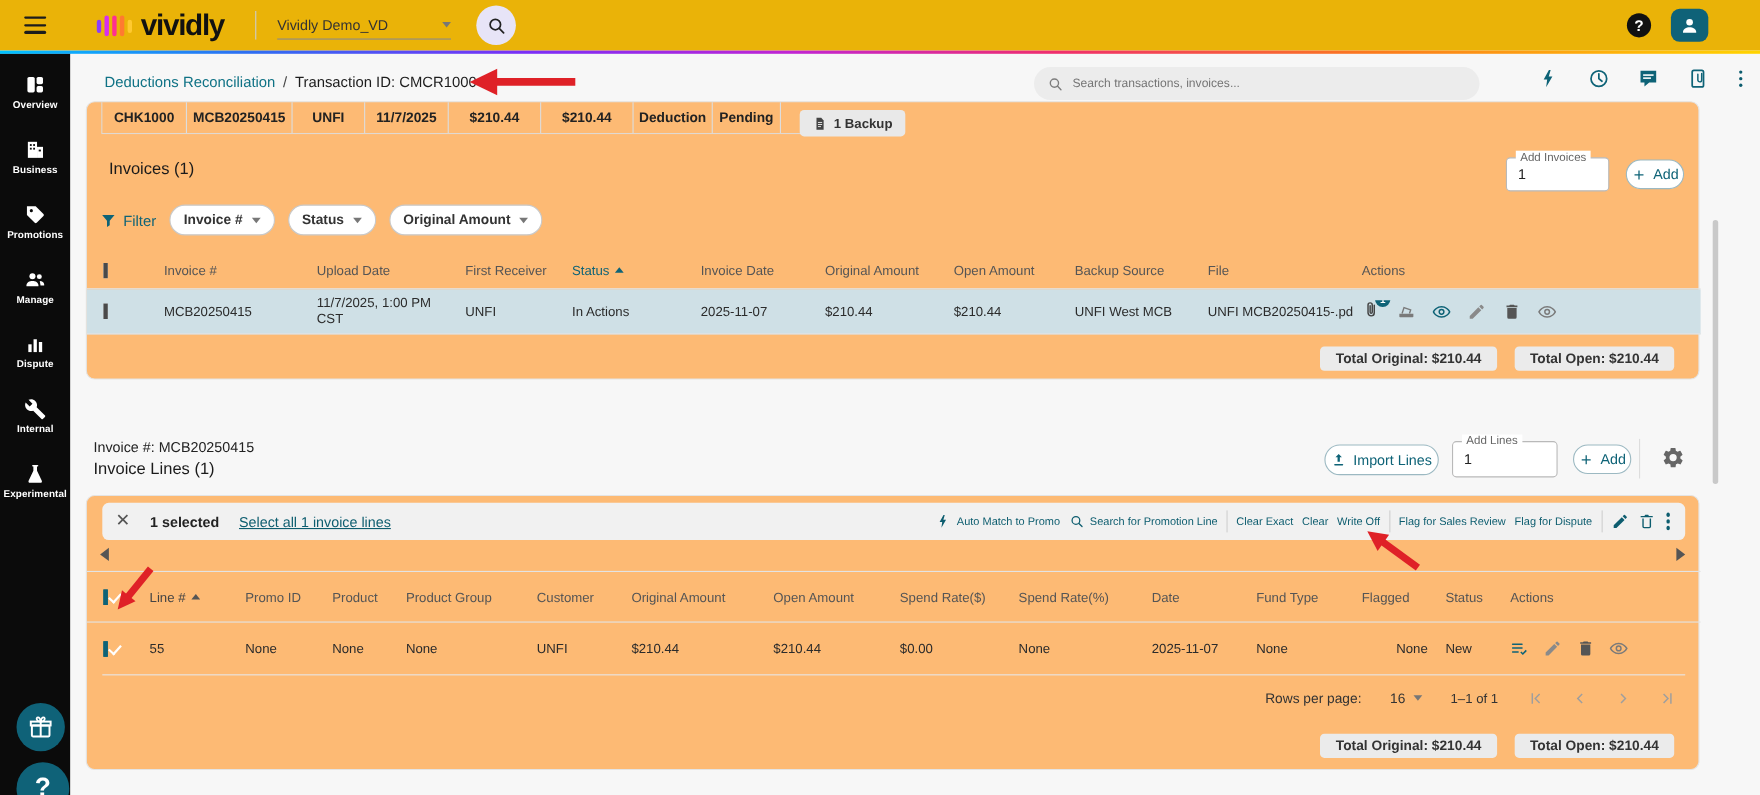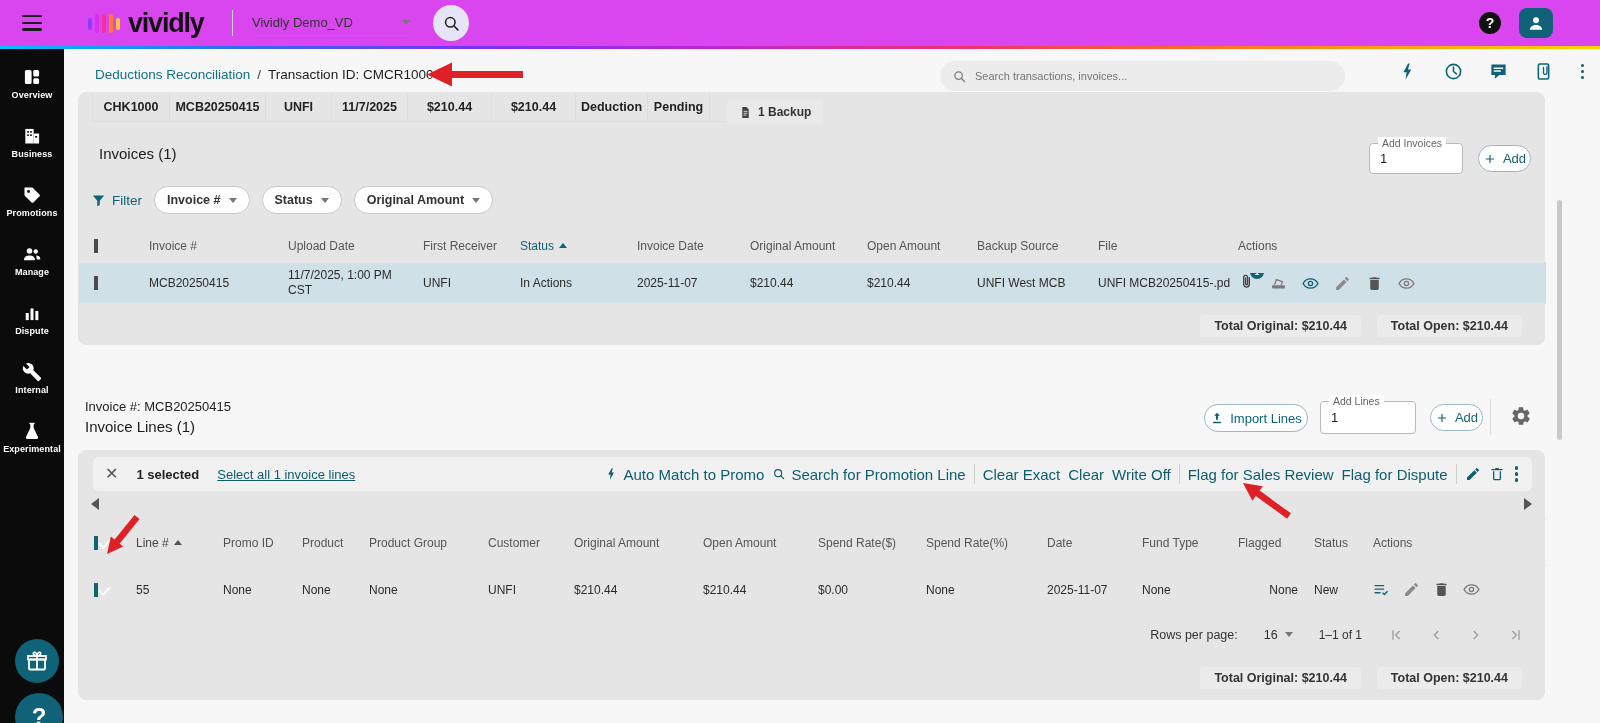--- a/index.html
+++ b/index.html
@@ -1,21 +1,21 @@
 <!DOCTYPE html>
 <html><head>
 <meta charset="utf-8">
 <style>
   * { margin:0; padding:0; box-sizing:border-box; }
   html,body { width:1600px; height:723px; overflow:hidden; background:#fff;
     font-family:"Liberation Sans", sans-serif; color:#2b2b2b; }
   .app { position:relative; width:1600px; height:723px; }
 
   
-  .topnav { position:absolute; left:0; top:0; width:1600px; height:46px; background:#d946ef; }
+  .topnav { position:absolute; left:0; top:0; width:1600px; height:46px; background:#eab308; }
   .hamburger { position:absolute; left:22px; top:15px; width:20px; height:16px; cursor:pointer; }
   .hamburger span { display:block; height:2.4px; background:#1c1c1c; border-radius:2px; margin-bottom:4.2px; }
   .logo { position:absolute; left:88px; top:8px; display:flex; align-items:center; gap:8px; }
   .logo-bars { display:flex; align-items:center; gap:3px; height:26px; }
   .logo-bars i { display:block; width:4px; border-radius:3px; }
   .logo-text { font-size:27px; font-weight:800; letter-spacing:-1.2px; color:#111; }
   .nav-divider { position:absolute; left:232px; top:10px; width:1px; height:26px; background:#ccc; }
   .workspace { position:absolute; left:252px; top:10px; width:158px; height:26px;
     border-bottom:1px solid #8a8a8a; display:flex; align-items:center; justify-content:space-between;
     font-size:13px; color:#333; cursor:pointer; }
@@ -51,21 +51,21 @@
   .crumb-sep { color:#444; }
   .crumb-current { color:#1d1d1d; }
   .topsearch { position:absolute; left:876px; top:2px; width:405px; height:30px; background:#ececec;
     border-radius:16px; display:flex; align-items:center; padding:0 12px; gap:8px; color:#7d7d7d; }
   .topsearch input { border:none; outline:none; background:transparent; font-size:11px; color:#555; width:340px;
     font-family:"Liberation Sans",sans-serif; }
   .crumb-icons { position:absolute; right:14px; top:3px; display:flex; align-items:center; gap:26px; color:#0e6377; }
   .crumb-icons svg { width:19px; height:19px; cursor:pointer; }
 
   
-  .card { position:absolute; left:14px; width:1467px; background:#e5e5e5; border:1px solid #e4e4e4; border-radius:8px; }
+  .card { position:absolute; left:14px; width:1467px; background:#fdba74; border:1px solid #e4e4e4; border-radius:8px; }
   .card1 { top:43px; height:253px; }
   .card2 { top:401px; height:250px; }
 
   
   .txn-clip { position:absolute; left:13px; top:0; width:720px; height:29px; overflow:hidden; }
   .txn-row { display:flex; margin-top:-11px; height:40px; border-bottom:1px solid #ddd; }
   .txn-cell { border-right:1px solid #ddd; display:flex; align-items:center; justify-content:center;
     font-size:12.5px; font-weight:600; color:#222; padding-top:10px; }
   .txn-cell:first-child { border-left:1px solid #ddd; }
   .backup-chip { position:absolute; left:648px; top:7px; height:24px; background:#e9e9e9; border-radius:4px;
@@ -129,21 +129,21 @@
   .head-divider { position:absolute; left:1412px; top:2px; width:1px; height:36px; background:#ddd; }
 
   
   .sel-bar { position:absolute; left:14px; top:6px; width:1439px; height:34px; background:#f1f1f1;
     border-radius:6px; display:flex; align-items:center; padding:0 12px; }
   .sel-left { display:flex; align-items:center; gap:18px; }
   .x-icon { font-size:16px; color:#555; cursor:pointer; line-height:1; }
   .sel-count { font-size:13px; font-weight:700; color:#222; }
   .sel-all { font-size:13px; color:#0d5d6f; text-decoration:underline; cursor:pointer; }
   .sel-actions { margin-left:auto; display:flex; align-items:center; gap:8px; color:#0d5d6f;
-    font-size:15px; font-weight:500; }
+    font-size:10px; font-weight:500; }
   .sel-actions .lnk { cursor:pointer; display:flex; align-items:center; gap:5px; white-space:nowrap; }
   .sel-actions svg { width:14px; height:14px; }
   .vdiv { width:1px; height:20px; background:#cfcfcf; }
   .kebab { display:flex; flex-direction:column; gap:2.5px; cursor:pointer; padding:0 2px; }
   .kebab i { width:3.5px; height:3.5px; border-radius:50%; background:#0d5d6f; }
 
   .hscroll-left, .hscroll-right { position:absolute; top:47px; width:0; height:0; cursor:pointer; }
   .hscroll-left { left:12px; border-top:6px solid transparent; border-bottom:6px solid transparent; border-right:8px solid #555; }
   .hscroll-right { right:12px; border-top:6px solid transparent; border-bottom:6px solid transparent; border-left:8px solid #555; }
 

